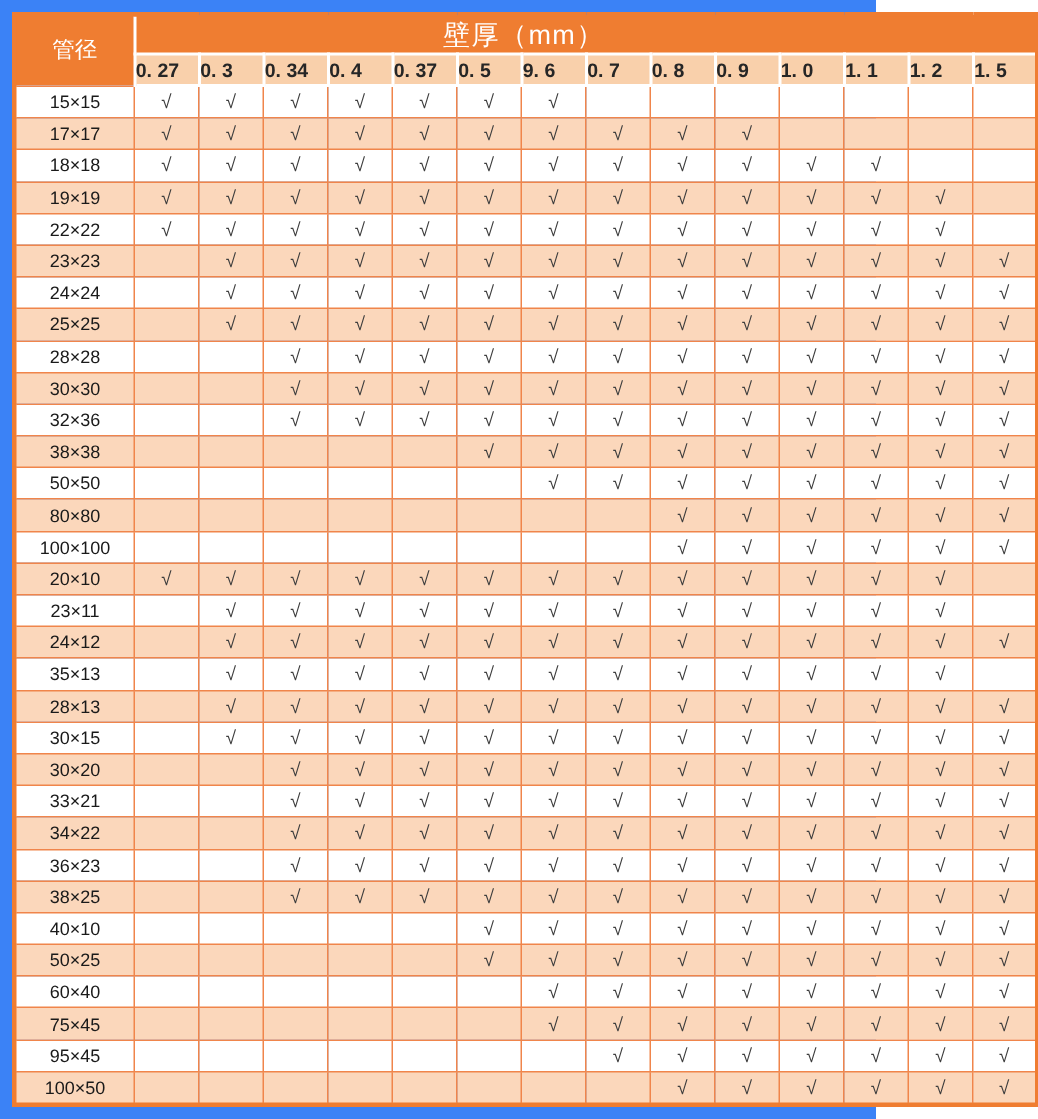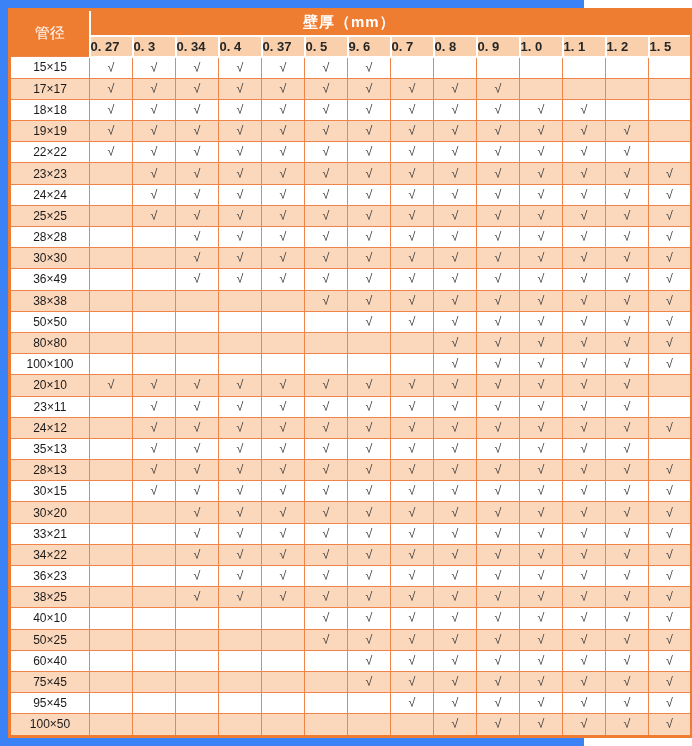--- a/index.html
+++ b/index.html
@@ -28,22 +28,22 @@
     font-size: 15px;
     font-weight: 400;
     text-align: center;
     vertical-align: middle;
     border-right: 2px solid #ffffff;
   }
   tr.group-row { height: 26px; }
   th.group {
     background: #EF7D31;
     color: #ffffff;
-    font-size: 15px;
-    font-weight: 700;
+    font-size: 18px;
+    font-weight: 400;
     text-align: center;
     padding: 0 82px 0 0;
     letter-spacing: 1px;
   }
   
   tr.sub-row { height: 21px; }
   tr.sub-row th {
     background: #F9D0AB;
     color: #262626;
     font-size: 13px;
@@ -284,21 +284,21 @@
           <td class="check">√</td>
           <td class="check">√</td>
           <td class="check">√</td>
           <td class="check">√</td>
           <td class="check">√</td>
           <td class="check">√</td>
           <td class="check">√</td>
           <td class="check">√</td>
         </tr>
         <tr>
-          <td class="size-label">36×49</td>
+          <td class="size-label">32×36</td>
           <td class="check"></td>
           <td class="check"></td>
           <td class="check">√</td>
           <td class="check">√</td>
           <td class="check">√</td>
           <td class="check">√</td>
           <td class="check">√</td>
           <td class="check">√</td>
           <td class="check">√</td>
           <td class="check">√</td>

